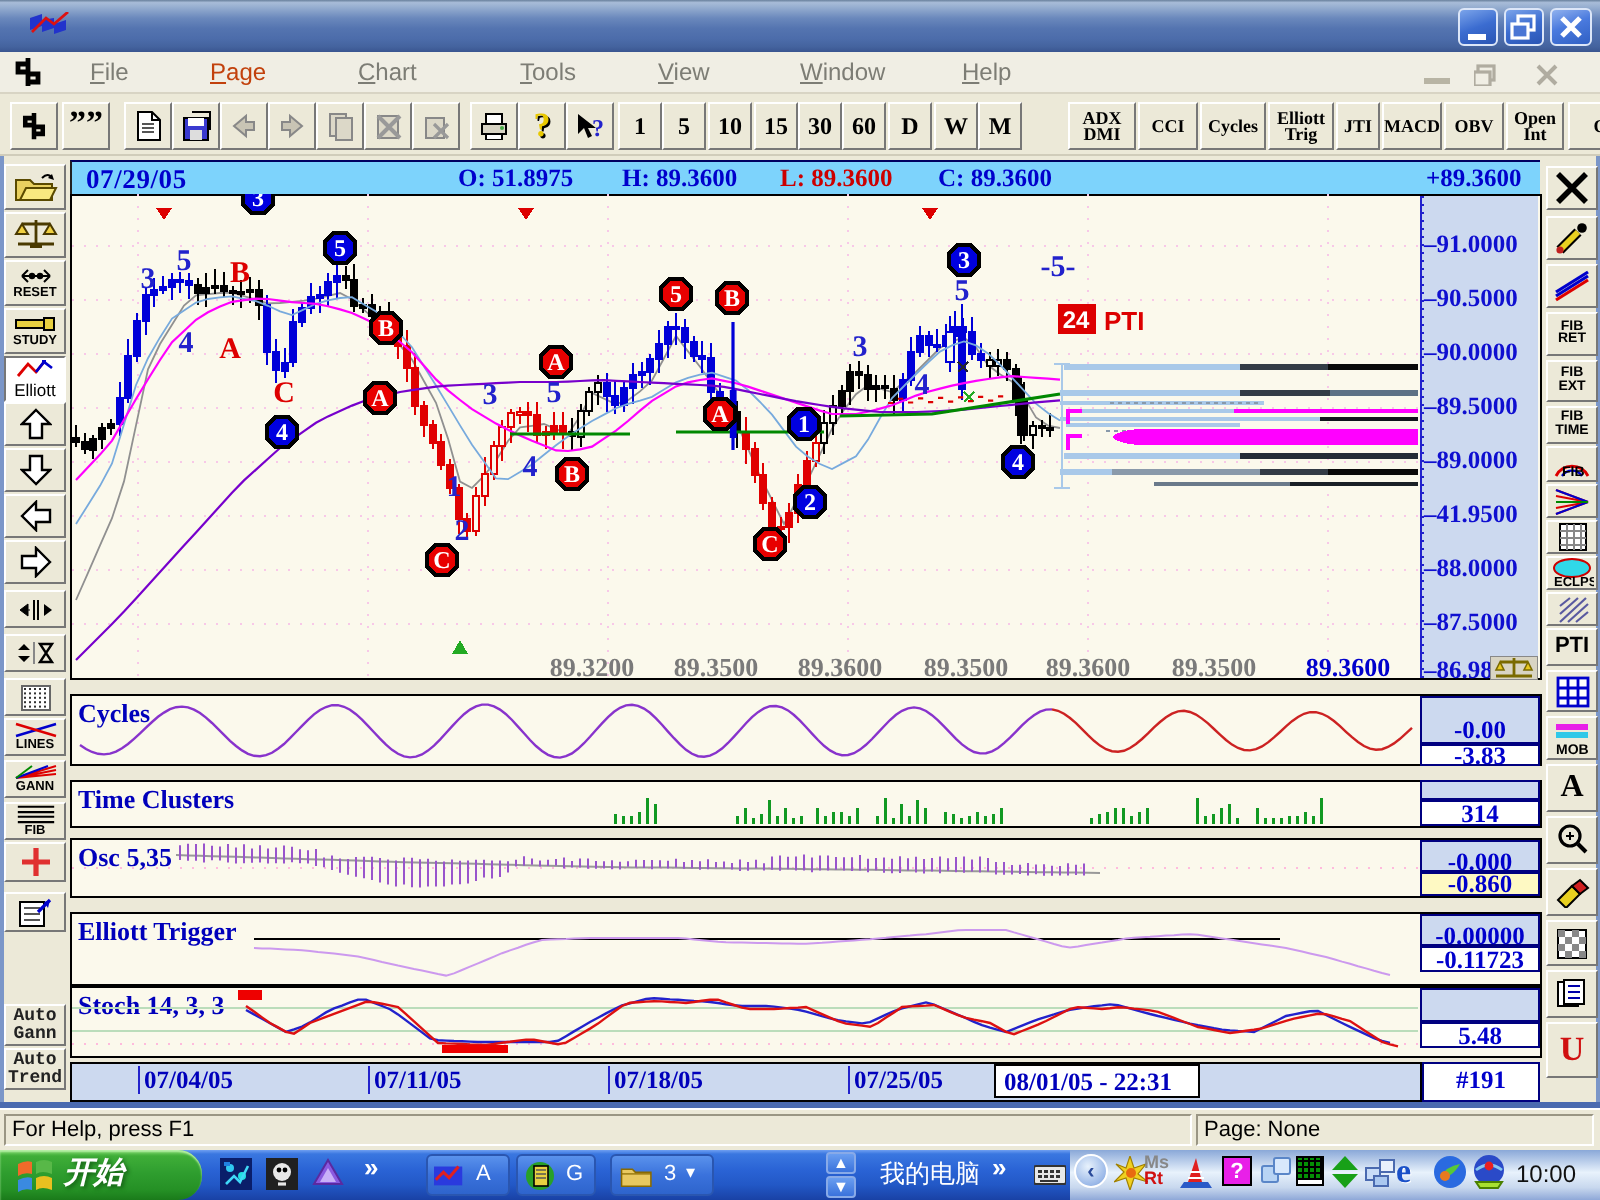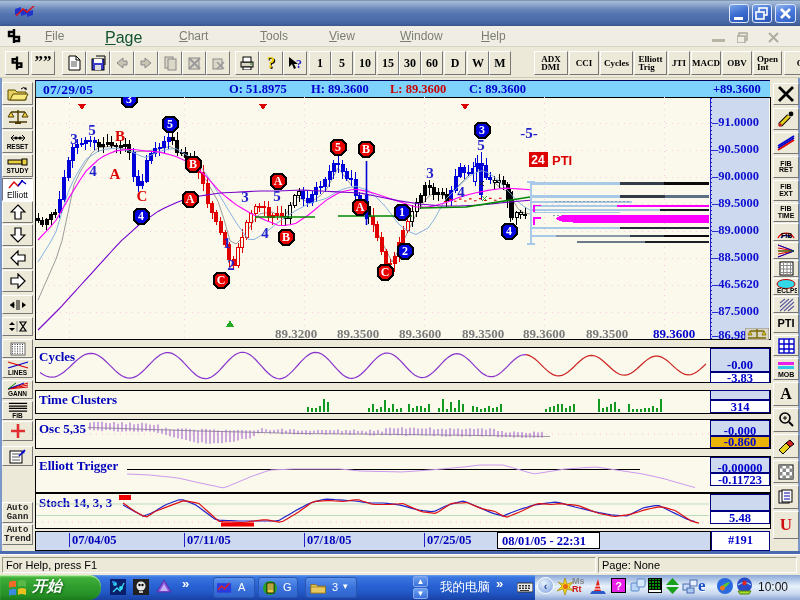--- a/index.html
+++ b/index.html
@@ -5,21 +5,21 @@
 .abs{position:absolute}
 .serif{font-family:"Liberation Serif",serif}
 .vbox{position:absolute;left:710px;width:60px;border:1px solid #000080;font-family:"Liberation Serif",serif;font-weight:bold;color:#0000cc;text-align:center}
 .pl{position:absolute;left:39px;font-family:"Liberation Serif",serif;font-weight:bold;color:#0000bb;font-size:13px}
 .axlab{position:absolute;left:712px;font-family:"Liberation Serif",serif;font-weight:bold;color:#0f0fd0;font-size:12.5px;white-space:nowrap}
 .datelab{position:absolute;top:533px;font-family:"Liberation Serif",serif;font-weight:bold;color:#0000bb;font-size:12.5px}
 .lsb{position:absolute;left:2px;width:31px;height:23px;background:#ece9d8;border-top:1px solid #fff;border-left:1px solid #fff;border-right:1px solid #777;border-bottom:1px solid #777;display:flex;align-items:center;justify-content:center;flex-direction:column}
 .rsb{position:absolute;left:773px;width:26px;height:23px;background:#ece9d8;border-top:1px solid #fff;border-left:1px solid #fff;border-right:1px solid #777;border-bottom:1px solid #777;display:flex;align-items:center;justify-content:center;flex-direction:column;font-size:7px;font-weight:bold;line-height:6.5px;text-align:center}
 .tbb{position:absolute;top:51px;height:24px;background:#ece9d8;border-top:1px solid #fff;border-left:1px solid #fff;border-right:1px solid #777;border-bottom:1px solid #777;display:flex;align-items:center;justify-content:center}
 .tnum{font-family:"Liberation Serif",serif;font-weight:bold;font-size:12px}
-.tind{font-family:"Liberation Serif",serif;font-weight:bold;font-size:9px;line-height:8px;}
+.tind{font-family:"Liberation Serif",serif;font-weight:bold;font-size:9px;line-height:8px;text-align:center}
 </style></head><body>
 
 <div class="abs" style="left:0;top:0;width:800px;height:26px;background:linear-gradient(180deg,#68809c 0%,#a8bcd8 5%,#96aed0 14%,#6a88bc 35%,#5474b0 55%,#4c6caa 75%,#44639e 90%,#3a5590 100%)">
 <svg class="abs" style="left:15px;top:6px" width="21" height="12" viewBox="0 0 21 12">
 <path d="M0 3 L6 1 L6 4 L12 3 L12 6 L18 4 L18 9 L12 11 L12 8 L6 10 L6 7 L0 9 Z" fill="#2233cc"></path>
 <path d="M1 10 L8 3 L12 6 L19 0" stroke="#dd1111" stroke-width="1.4" fill="none"></path>
 </svg>
 <div class="abs" style="left:729px;top:4px;width:20px;height:19px;border-radius:3px;background:linear-gradient(160deg,#7ba4ea,#3b6cd0 50%,#2a55b4);border:1px solid #dce6f8">
       <div class="abs" style="left:4px;top:12px;width:9px;height:3px;background:#fff"></div>
     </div>
@@ -33,21 +33,21 @@
 <svg class="abs" style="left:3px;top:2px" width="14" height="14">
         <path d="M2 2 L11 11 M11 2 L2 11" stroke="#fff" stroke-width="2.6"></path>
       </svg>
     </div>
 </div>
 <div class="abs" style="left:0;top:26px;width:800px;height:21px;background:#f0eee4;border-bottom:1px solid #d8d4c4">
 <svg class="abs" style="left:6px;top:2px" width="16" height="17" viewBox="0 0 16 17">
       <path d="M8 1 L8 15 M8 4 L3 4 L3 8 L8 8 M8 9 L13 9 L13 13 L8 13" stroke="#000" stroke-width="2.4" fill="none"></path>
     </svg>
 <span class="abs" style="left:45px;top:3px;font-size:12px;color:#7d7d75"><u>F</u>ile</span>
-<span class="abs" style="left:105px;top:3px;font-size:16px;color:#14532d"><u>P</u>age</span>
+<span class="abs" style="left:105px;top:3px;font-size:12px;color:#c2410c"><u>P</u>age</span>
 <span class="abs" style="left:179px;top:3px;font-size:12px;color:#7d7d75"><u>C</u>hart</span>
 <span class="abs" style="left:260px;top:3px;font-size:12px;color:#7d7d75"><u>T</u>ools</span>
 <span class="abs" style="left:329px;top:3px;font-size:12px;color:#7d7d75"><u>V</u>iew</span>
 <span class="abs" style="left:400px;top:3px;font-size:12px;color:#7d7d75"><u>W</u>indow</span>
 <span class="abs" style="left:481px;top:3px;font-size:12px;color:#7d7d75"><u>H</u>elp</span>
 <span class="abs" style="left:712px;top:5px;width:13px;height:3px;background:#b8b4a4;margin-top:8px"></span>
 <svg class="abs" style="left:737px;top:6px" width="12" height="11">
       <rect x="2" y="1" width="8" height="7" fill="none" stroke="#b0aca0" stroke-width="1.6"></rect>
       <rect x="0" y="4" width="8" height="7" fill="#f0eee4" stroke="#b0aca0" stroke-width="1.6"></rect>
     </svg>
@@ -190,22 +190,22 @@
 <span class="abs serif" style="left:433px;top:1px;font-weight:bold;font-size:12.5px;color:#0000cc">C: 89.3600</span>
 <span class="abs serif" style="left:677px;top:1px;font-weight:bold;font-size:12.5px;color:#0000cc">+89.3600</span>
 </div>
 <div class="abs" style="left:35px;top:97px;width:736px;height:243px;border:1.5px solid #000;background:#fbf9ec"></div>
 <div class="abs" style="left:710px;top:98px;width:59px;height:241px;background:#ccd9ef;border-left:1px solid #2222cc"></div>
 <span class="axlab" style="top:115px">–91.0000</span>
 <span class="axlab" style="top:142px">–90.5000</span>
 <span class="axlab" style="top:169px">–90.0000</span>
 <span class="axlab" style="top:196px">–89.5000</span>
 <span class="axlab" style="top:223px">–89.0000</span>
-<span class="axlab" style="top:250px">–88.5000</span>
-<span class="axlab" style="top:277px">–46.5620</span>
+<span class="axlab" style="top:250px">–41.9500</span>
+<span class="axlab" style="top:277px">–88.0000</span>
 <span class="axlab" style="top:304px">–87.5000</span>
 <span class="axlab" style="top:328px">–86.98</span>
 <div class="abs" style="left:711px;top:98px;width:1px;height:241px;background:repeating-linear-gradient(180deg,#2222cc 0 1px,transparent 1px 4px)"></div>
 <svg style="position:absolute;left:36px;top:97px" width="673" height="242" viewBox="36 97 673 242" shape-rendering="crispEdges" text-rendering="optimizeSpeed">
 <line x1="36" y1="123" x2="709" y2="123" stroke="#f8c8e8" stroke-width="1" stroke-dasharray="1 5"></line>
 <line x1="36" y1="150" x2="709" y2="150" stroke="#f8c8e8" stroke-width="1" stroke-dasharray="1 5"></line>
 <line x1="36" y1="177" x2="709" y2="177" stroke="#f8c8e8" stroke-width="1" stroke-dasharray="1 5"></line>
 <line x1="36" y1="204" x2="709" y2="204" stroke="#f8c8e8" stroke-width="1" stroke-dasharray="1 5"></line>
 <line x1="36" y1="231" x2="709" y2="231" stroke="#f8c8e8" stroke-width="1" stroke-dasharray="1 5"></line>
 <line x1="36" y1="258" x2="709" y2="258" stroke="#f8c8e8" stroke-width="1" stroke-dasharray="1 5"></line>
@@ -634,21 +634,21 @@
 <div class="vbox" style="top:390px;height:10px;background:#ccd9ef;font-size:12.5px;line-height:9px"></div>
 <div class="vbox" style="top:400px;height:13px;background:#fff;font-size:12.5px;line-height:12px">314</div>
 <div class="abs" style="left:35px;top:419px;width:736px;height:30px;border:1.5px solid #000;background:#fbf9ec"></div>
 <span class="pl" style="top:421px">Osc 5,35</span>
 <svg style="position:absolute;left:36px;top:420px" width="673" height="29" viewBox="36 420 673 29">
 <line x1="36" y1="434" x2="709" y2="434" stroke="#ffbbdd" stroke-width="1" stroke-dasharray="1 5"></line>
 <path d="M88.0 427.5 L94.0 427.7 L100.0 427.9 L106.0 428.1 L112.0 428.2 L118.0 428.4 L124.0 428.6 L130.0 428.8 L136.0 429.0 L142.0 429.2 L148.0 429.4 L154.0 429.6 L160.0 429.8 L166.0 429.9 L172.0 430.1 L178.0 430.3 L184.0 430.5 L190.0 430.7 L196.0 430.9 L202.0 431.1 L208.0 431.2 L214.0 431.4 L220.0 431.5 L226.0 431.6 L232.0 431.8 L238.0 431.9 L244.0 432.1 L250.0 432.2 L256.0 432.4 L262.0 432.6 L268.0 432.7 L274.0 432.9 L280.0 433.0 L286.0 433.1 L292.0 433.3 L298.0 433.4 L304.0 433.5 L310.0 433.6 L316.0 433.7 L322.0 433.7 L328.0 433.8 L334.0 433.8 L340.0 433.9 L346.0 434.0 L352.0 434.0 L358.0 434.1 L364.0 434.1 L370.0 434.2 L376.0 434.3 L382.0 434.3 L388.0 434.4 L394.0 434.4 L400.0 434.5 L406.0 434.6 L412.0 434.6 L418.0 434.7 L424.0 434.8 L430.0 434.9 L436.0 434.9 L442.0 435.0 L448.0 435.1 L454.0 435.2 L460.0 435.2 L466.0 435.3 L472.0 435.4 L478.0 435.5 L484.0 435.6 L490.0 435.6 L496.0 435.7 L502.0 435.8 L508.0 435.9 L514.0 436.0 L520.0 436.1 L526.0 436.1 L532.0 436.2 L538.0 436.3 L544.0 436.4 L550.0 436.5" fill="none" stroke="#999" stroke-width="1"></path>
 <path d="M90 422.6 L90 430.0 M94 421.9 L94 430.4 M98 422.0 L98 430.4 M102 421.7 L102 431.2 M106 422.9 L106 430.1 M110 423.2 L110 430.2 M114 422.0 L114 431.2 M118 423.7 L118 431.7 M122 422.1 L122 431.6 M126 424.2 L126 431.4 M130 422.6 L130 431.2 M134 424.3 L134 431.7 M138 423.8 L138 431.6 M142 422.7 L142 431.8 M146 423.4 L146 431.1 M150 424.6 L150 431.6 M154 425.1 L154 431.8 M158 424.5 L158 433.0 M162 428.7 L162 433.6 M166 427.7 L166 435.0 M170 429.2 L170 436.4 M174 429.5 L174 437.4 M178 428.5 L178 438.4 M182 428.4 L182 439.1 M186 428.4 L186 440.0 M190 429.0 L190 441.2 M194 429.7 L194 442.2 M198 430.3 L198 443.2 M202 428.8 L202 442.3 M206 428.9 L206 443.6 M210 429.6 L210 443.7 M214 429.4 L214 443.2 M218 430.4 L218 443.2 M222 430.8 L222 443.2 M226 429.7 L226 442.3 M230 430.4 L230 442.1 M234 430.3 L234 441.8 M238 429.9 L238 440.5 M242 429.9 L242 438.8 M246 430.3 L246 439.2 M250 430.3 L250 438.5 M254 430.6 L254 436.2 M258 429.9 L258 433.2 M262 428.1 L262 432.9 M266 429.2 L266 432.4 M270 430.2 L270 433.3 M274 429.9 L274 433.0 M278 429.5 L278 432.8 M282 428.7 L282 434.2 M286 430.5 L286 433.7 M290 429.3 L290 433.7 M294 429.2 L294 434.4 M298 430.5 L298 434.4 M302 430.6 L302 434.3 M306 430.1 L306 434.6 M310 430.9 L310 434.8 M314 430.6 L314 433.4 M318 429.9 L318 433.7 M322 430.0 L322 434.0 M326 430.0 L326 434.6 M330 430.1 L330 433.7 M334 430.4 L334 434.3 M338 429.4 L338 433.7 M342 431.0 L342 434.4 M346 430.0 L346 434.1 M350 430.6 L350 434.9 M354 429.6 L354 434.6 M358 431.0 L358 433.9 M362 430.7 L362 434.3 M366 431.5 L366 434.7 M370 429.7 L370 435.5 M374 431.0 L374 435.4 M378 429.9 L378 434.1 M382 431.6 L382 435.2 M386 428.3 L386 434.9 M390 427.7 L390 435.4 M394 428.4 L394 434.6 M398 428.2 L398 435.3 M402 427.3 L402 435.2 M406 428.8 L406 436.1 M410 427.8 L410 435.3 M414 427.7 L414 435.3 M418 428.5 L418 434.9 M422 428.6 L422 435.3 M426 428.6 L426 435.5 M430 427.5 L430 435.2 M434 429.4 L434 436.1 M438 429.0 L438 435.1 M442 428.7 L442 436.4 M446 429.4 L446 436.6 M450 428.1 L450 436.5 M454 429.1 L454 435.3 M458 428.4 L458 436.2 M462 429.5 L462 436.8 M466 429.0 L466 435.8 M470 428.3 L470 436.6 M474 429.1 L474 435.5 M478 428.5 L478 436.1 M482 428.3 L482 436.4 M486 429.7 L486 435.7 M490 428.3 L490 436.3 M494 429.0 L494 435.9 M498 431.0 L498 437.2 M502 431.0 L502 437.4 M506 432.5 L506 437.2 M510 432.4 L510 437.0 M514 431.5 L514 437.7 M518 432.2 L518 437.1 M522 432.1 L522 437.9 M526 432.9 L526 437.9 M530 433.0 L530 437.7 M534 431.6 L534 437.8 M538 432.4 L538 437.5 M542 431.8 L542 437.7" stroke="#9955cc" stroke-width="1" fill="none"></path>
 </svg>
 <div class="vbox" style="top:420px;height:16px;background:#ccd9ef;font-size:12.5px;line-height:15px"><span style="position:relative;top:3px">-0.000</span></div>
-<div class="vbox" style="top:436px;height:12px;background:#eab308;font-size:12.5px;line-height:11px">-0.860</div>
+<div class="vbox" style="top:436px;height:12px;background:#fef9c3;font-size:12.5px;line-height:11px">-0.860</div>
 <div class="abs" style="left:35px;top:456px;width:736px;height:37px;border:1.5px solid #000;background:#fbf9ec"></div>
 <span class="pl" style="top:458px">Elliott Trigger</span>
 <svg style="position:absolute;left:36px;top:457px" width="673" height="35" viewBox="36 457 673 35">
 <line x1="127" y1="469.5" x2="640" y2="469.5" stroke="#000" stroke-width="1" shape-rendering="crispEdges"></line>
 <path d="M127.0 474.0 L131.0 474.2 L135.0 474.3 L139.0 474.5 L143.0 474.7 L147.0 474.9 L151.0 475.1 L155.0 475.5 L159.0 476.0 L163.0 476.4 L167.0 476.8 L171.0 477.2 L175.0 477.7 L179.0 478.2 L183.0 479.1 L187.0 480.0 L191.0 481.0 L195.0 481.9 L199.0 482.8 L203.0 483.6 L207.0 484.5 L211.0 485.3 L215.0 486.1 L219.0 487.0 L223.0 487.8 L227.0 486.7 L231.0 485.0 L235.0 483.3 L239.0 481.7 L243.0 480.0 L247.0 478.3 L251.0 476.6 L255.0 475.2 L259.0 473.9 L263.0 472.4 L267.0 471.1 L271.0 470.0 L275.0 469.8 L279.0 469.6 L283.0 469.5 L287.0 469.3 L291.0 469.1 L295.0 469.0 L299.0 469.0 L303.0 469.0 L307.0 469.0 L311.0 469.0 L315.0 469.0 L319.0 469.0 L323.0 469.0 L327.0 469.0 L331.0 469.0 L335.0 469.0 L339.0 469.0 L343.0 469.3 L347.0 469.7 L351.0 470.1 L355.0 470.5 L359.0 470.9 L363.0 471.1 L367.0 471.2 L371.0 471.3 L375.0 471.4 L379.0 471.5 L383.0 471.5 L387.0 471.6 L391.0 471.7 L395.0 471.8 L399.0 471.9 L403.0 471.9 L407.0 471.6 L411.0 471.4 L415.0 471.1 L419.0 470.8 L423.0 470.5 L427.0 470.2 L431.0 469.9 L435.0 469.6 L439.0 469.2 L443.0 468.9 L447.0 468.5 L451.0 468.1 L455.0 467.8 L459.0 467.4 L463.0 467.1 L467.0 466.6 L471.0 466.1 L475.0 465.6 L479.0 465.1 L483.0 465.0 L487.0 465.0 L491.0 465.0 L495.0 465.0 L499.0 465.0 L503.0 465.0 L507.0 466.2 L511.0 467.3 L515.0 468.5 L519.0 469.6 L523.0 470.8 L527.0 472.0 L531.0 473.1 L535.0 473.8 L539.0 473.2 L543.0 472.5 L547.0 471.9 L551.0 471.3 L555.0 470.6 L559.0 470.0 L563.0 469.3 L567.0 468.9 L571.0 468.6 L575.0 468.4 L579.0 468.1 L583.0 467.8 L587.0 467.6 L591.0 467.3 L595.0 467.1 L599.0 467.4 L603.0 468.0 L607.0 468.6 L611.0 469.2 L615.0 469.8 L619.0 470.4 L623.0 471.0 L627.0 471.6 L631.0 472.2 L635.0 472.8 L639.0 473.4 L643.0 474.0 L647.0 474.9 L651.0 475.8 L655.0 476.7 L659.0 477.6 L663.0 478.5 L667.0 479.6 L671.0 480.8 L675.0 481.9 L679.0 483.1 L683.0 484.2 L687.0 485.4 L691.0 486.5 L695.0 487.5" fill="none" stroke="#cc99ee" stroke-width="1"></path>
 </svg>
 <div class="vbox" style="top:457px;height:16px;background:#ccd9ef;font-size:12.5px;line-height:15px"><span style="position:relative;top:3px">-0.00000</span></div>
 <div class="vbox" style="top:473px;height:13px;background:#fff;font-size:12.5px;line-height:12px">-0.11723</div>
 <div class="abs" style="left:35px;top:493px;width:736px;height:36px;border:1.5px solid #000;background:#fbf9ec"></div>
 <span class="pl" style="top:495px">Stoch 14, 3, 3</span>

